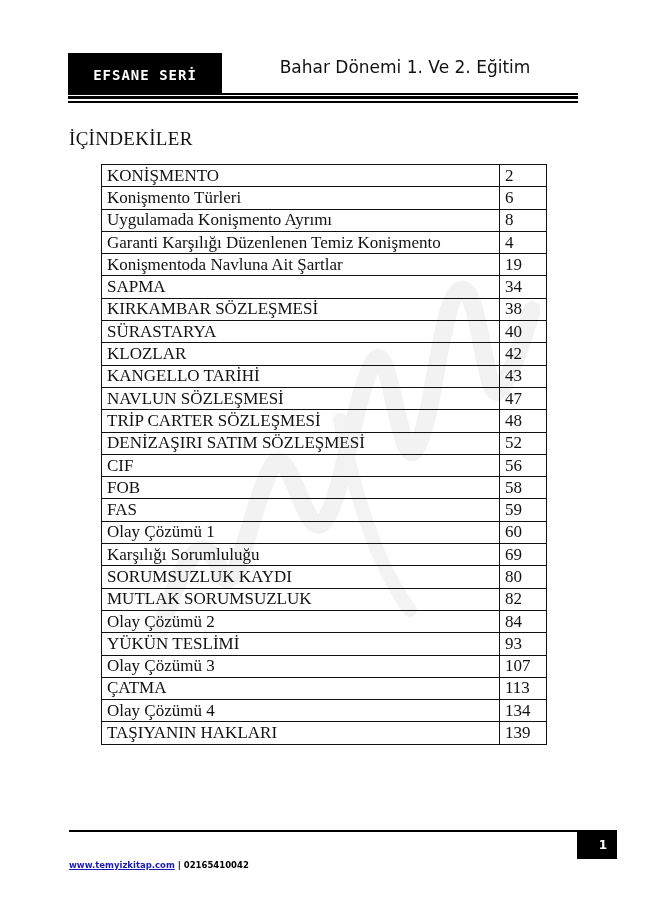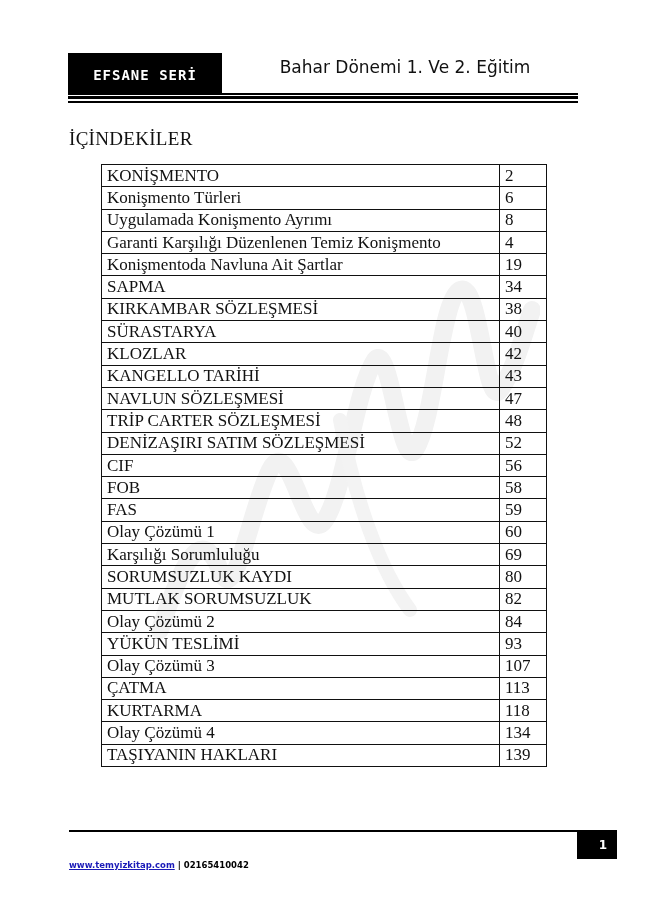--- a/index.html
+++ b/index.html
@@ -135,24 +135,20 @@
       </tr>
       <tr>
         <td>Olay Çözümü 3</td>
         <td class="pg">107</td>
       </tr>
       <tr>
         <td>ÇATMA</td>
         <td class="pg">113</td>
       </tr>
       <tr>
-        <td>KURTARMA</td>
-        <td class="pg">118</td>
-      </tr>
-      <tr>
         <td>Olay Çözümü 4</td>
         <td class="pg">134</td>
       </tr>
       <tr>
         <td>TAŞIYANIN HAKLARI</td>
         <td class="pg">139</td>
       </tr>
     </tbody>
 </table>
 

